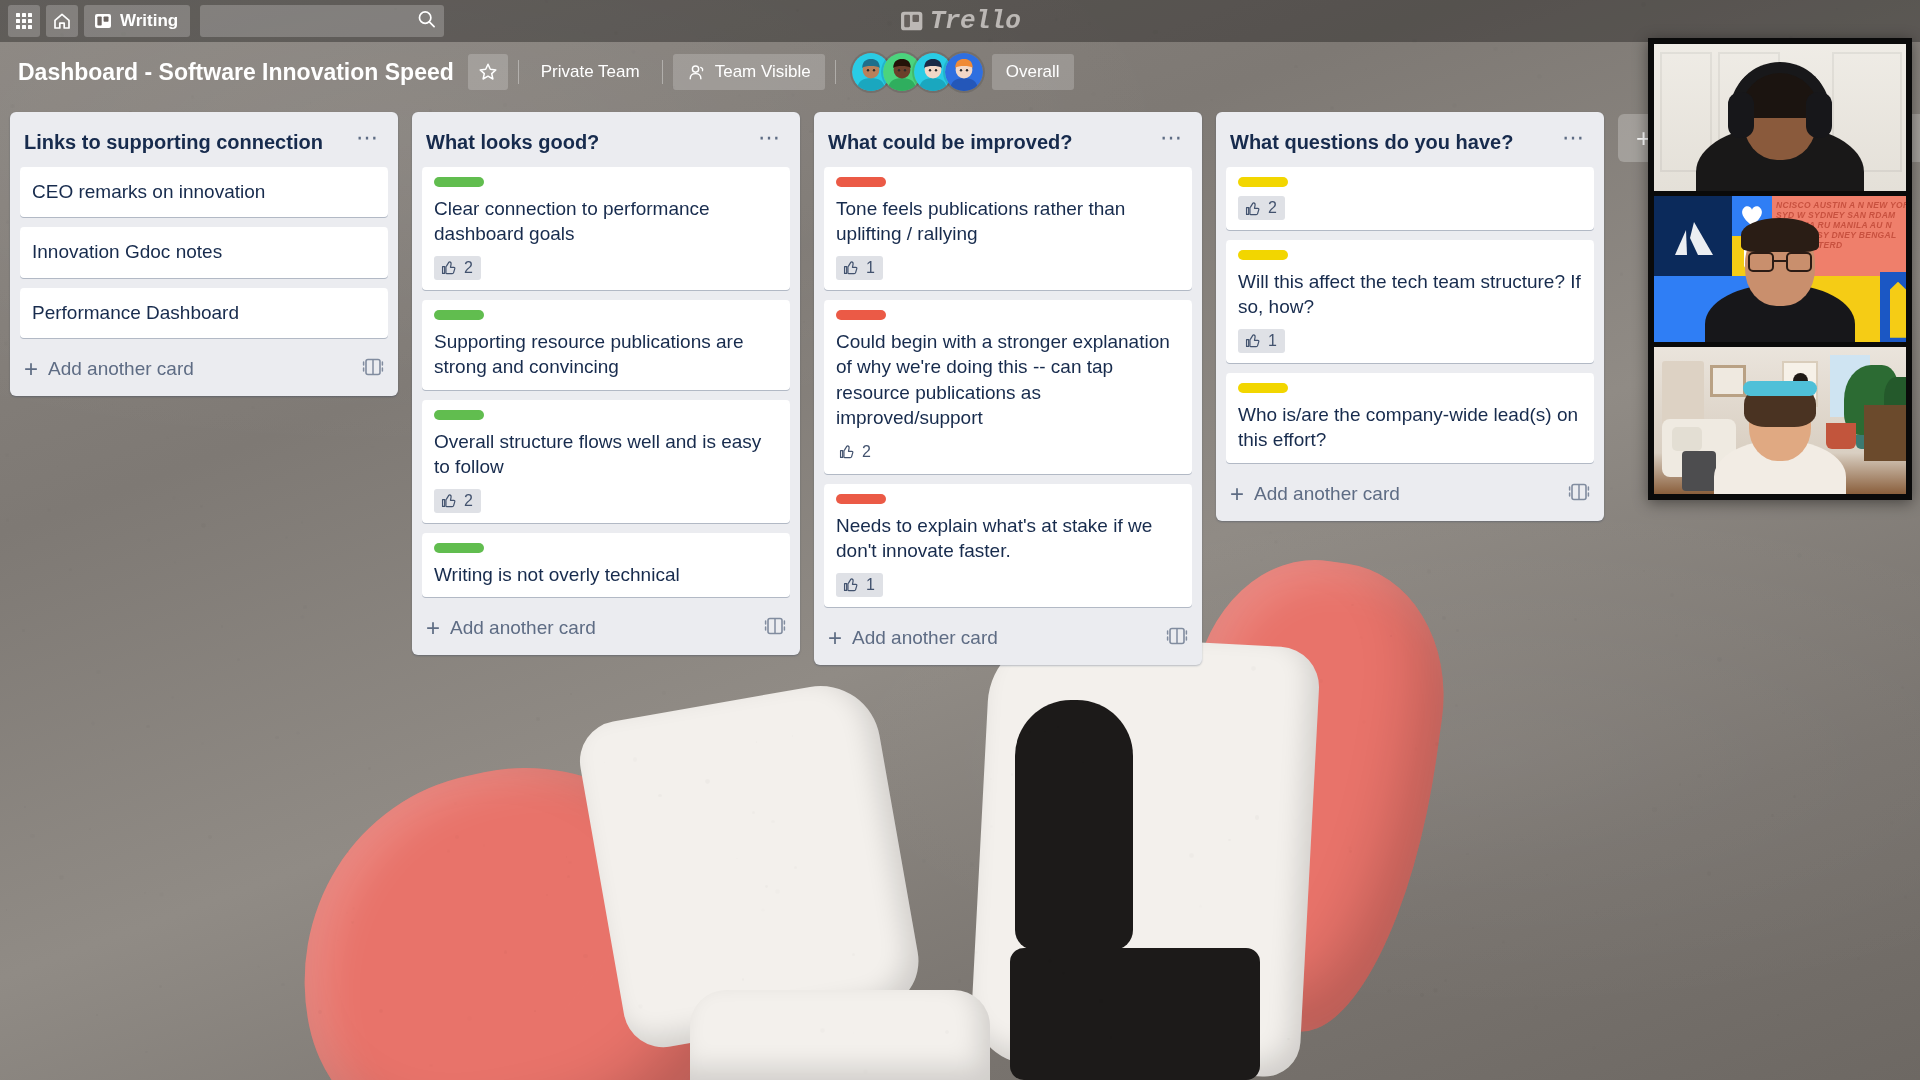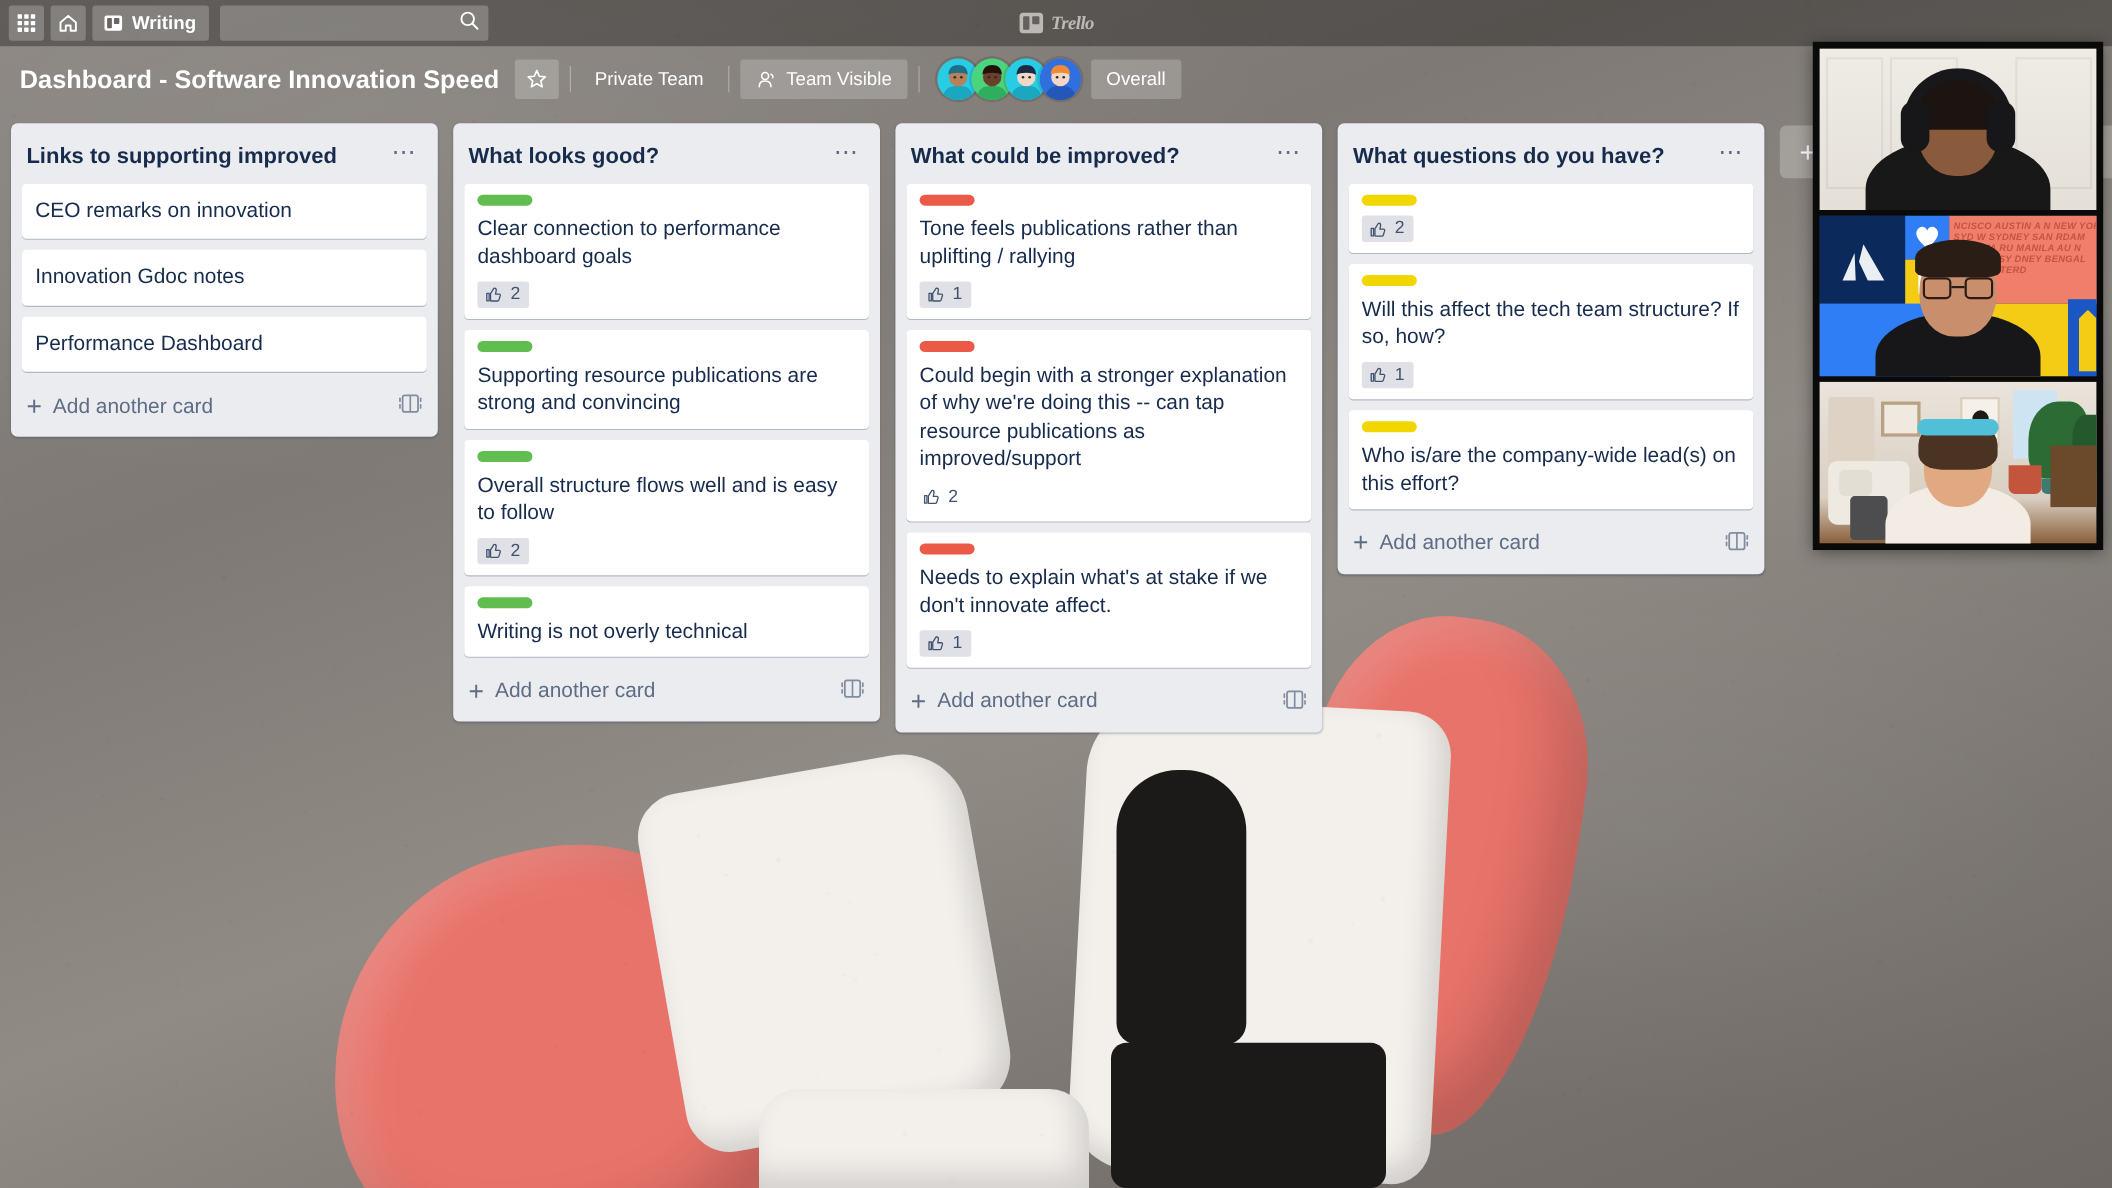--- a/index.html
+++ b/index.html
@@ -76,23 +76,23 @@
   .nav-search .s-icon {
     position: absolute; right: 8px; top: 50%; transform: translateY(-50%);
     pointer-events: none;
   }
   #trello-logo {
     position: absolute; left: 50%; transform: translateX(-50%);
     display: flex; align-items: center; gap: 6px;
     opacity: .72;
   }
   #trello-logo .wordmark {
-    color: #e2dedb; font-size: 17px; font-weight: bold;
+    color: #e2dedb; font-size: 26px; font-weight: bold;
     font-style: italic; letter-spacing: -.5px;
-    font-family: Liberation Serif, serif;
+    font-family: Liberation Mono, monospace;
   }
 
   
   #boardbar {
     position: absolute; top: 42px; left: 0; right: 0; height: 60px;
     display: flex; align-items: center; gap: 10px;
     padding: 0 18px; z-index: 19;
   }
   #board-title {
     color: #fff; font-size: 23px; font-weight: bold;
@@ -818,21 +818,21 @@
     </div>
   <div class="hdr-btn">
     <span>Overall</span>
   </div>
 </div>
 
 <div id="board">
   <div id="lists-container" style="display:flex; gap:14px; align-items:flex-start;">
       <div class="list">
         <div class="list-header">
-          <div class="list-title">Links to supporting improved</div>
+          <div class="list-title">Links to supporting connection</div>
           <div class="list-menu">⋯</div>
         </div>
         <div class="cards">
           <div class="card plain">
             <div class="card-text">CEO remarks on innovation</div>
           </div>
           <div class="card plain">
             <div class="card-text">Innovation Gdoc notes</div>
           </div>
           <div class="card plain">
@@ -937,21 +937,21 @@
                 <svg width="17" height="17" viewBox="0 0 20 20">
                   <path d="M5.5 9 L5.5 17 L3 17 L3 9 Z" fill="none" stroke="#42526e" stroke-width="1.4" stroke-linejoin="round"></path>
                   <path d="M7 9 L7 16.6 C7 17 7.3 17.2 7.7 17.2 L14.4 17.2 C15.2 17.2 15.8 16.7 16 16 L17.4 11.3 C17.6 10.5 17.1 9.8 16.3 9.8 L12.3 9.8 L13 6.2 C13.2 5 12.6 3.6 11.4 3.4 C10.9 3.3 10.5 3.6 10.3 4 L7.6 8.4 Z" fill="none" stroke="#42526e" stroke-width="1.4" stroke-linejoin="round"></path>
                 </svg>
                 <span>2</span>
               </span>
             </div>
           </div>
           <div class="card">
             <span class="label-pill" style="background:#eb5a46"></span>
-            <div class="card-text">Needs to explain what's at stake if we don't innovate affect.</div>
+            <div class="card-text">Needs to explain what's at stake if we don't innovate faster.</div>
             <div class="badges">
               <span class="vote-badge">
                 <svg width="17" height="17" viewBox="0 0 20 20">
                   <path d="M5.5 9 L5.5 17 L3 17 L3 9 Z" fill="none" stroke="#42526e" stroke-width="1.4" stroke-linejoin="round"></path>
                   <path d="M7 9 L7 16.6 C7 17 7.3 17.2 7.7 17.2 L14.4 17.2 C15.2 17.2 15.8 16.7 16 16 L17.4 11.3 C17.6 10.5 17.1 9.8 16.3 9.8 L12.3 9.8 L13 6.2 C13.2 5 12.6 3.6 11.4 3.4 C10.9 3.3 10.5 3.6 10.3 4 L7.6 8.4 Z" fill="none" stroke="#42526e" stroke-width="1.4" stroke-linejoin="round"></path>
                 </svg>
                 <span>1</span>
               </span>
             </div>
           </div>

